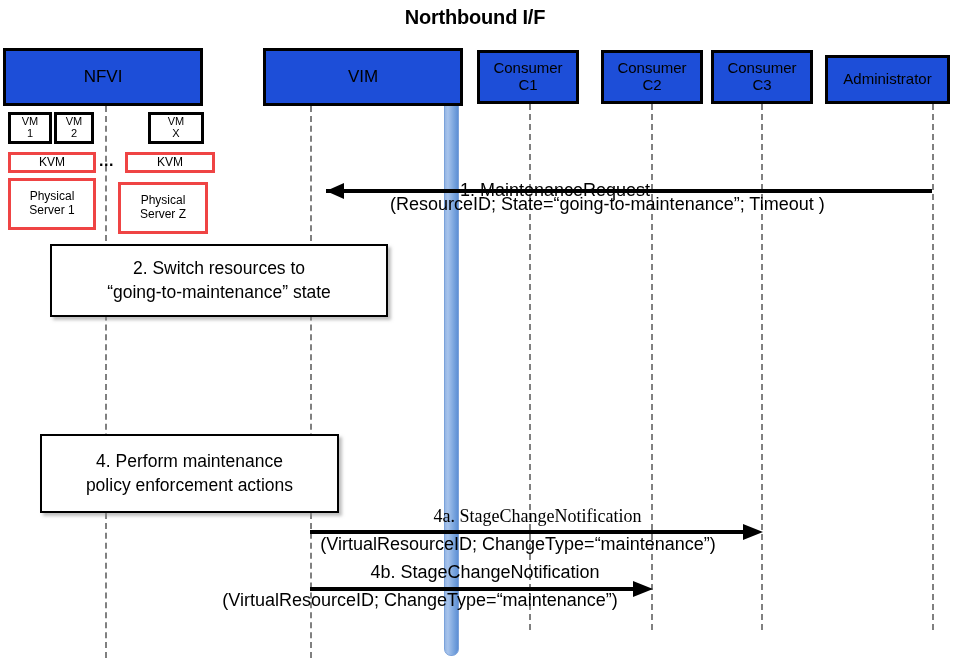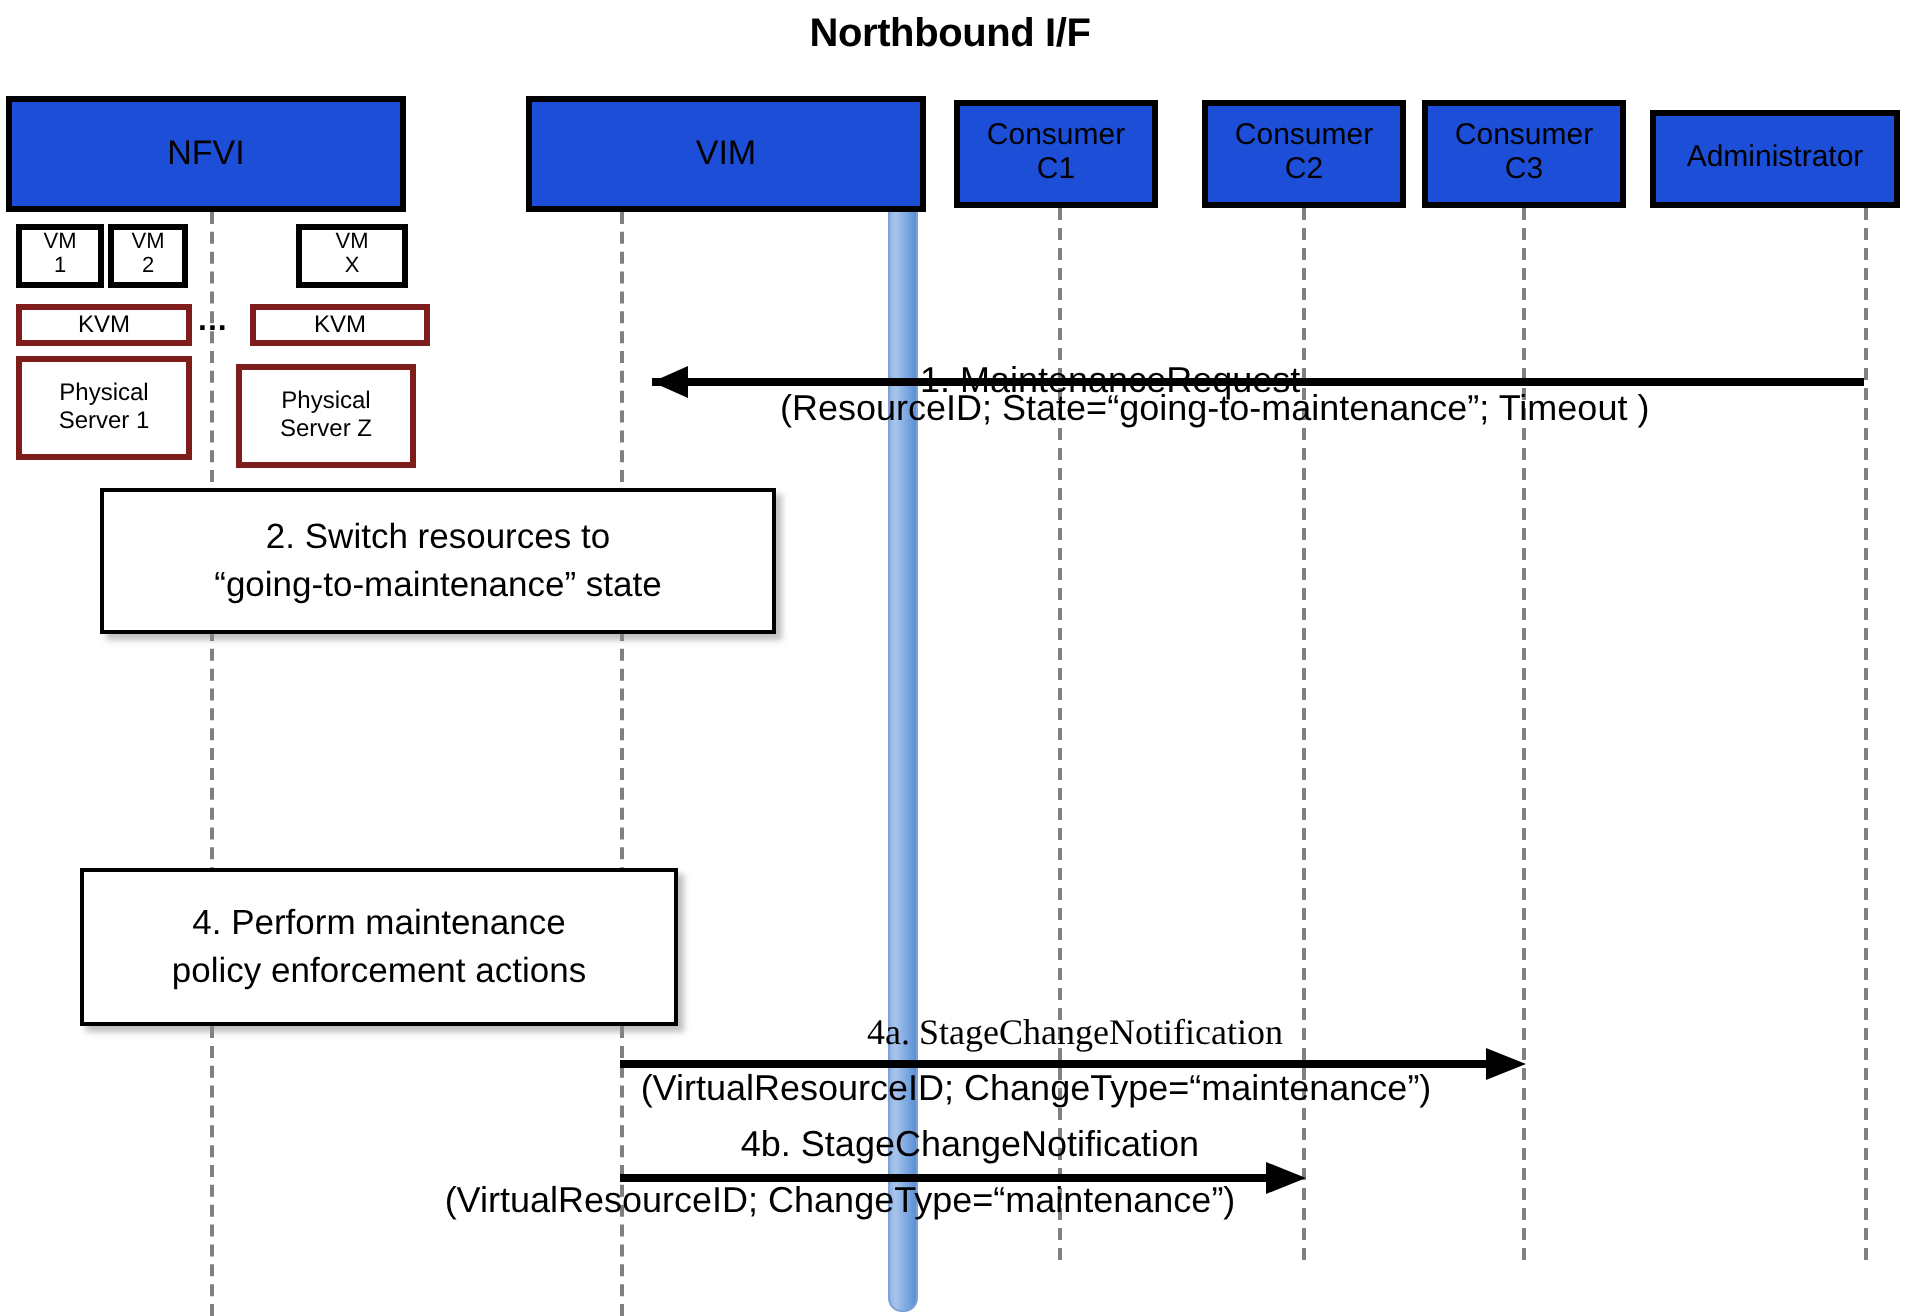--- a/index.html
+++ b/index.html
@@ -86,21 +86,21 @@
     align-items: center;
     justify-content: center;
     text-align: center;
     font-size: 11px;
     line-height: 1.08;
     z-index: 6;
   }
   .blue-box {
     position: absolute;
     box-sizing: border-box;
-    border: 3px solid #7f1d1d;
+    border: 3px solid #ef4444;
     background: #ffffff;
     display: flex;
     align-items: center;
     justify-content: center;
     text-align: center;
     font-size: 12px;
     line-height: 1.15;
     z-index: 6;
   }
   .ellipsis-dots {

